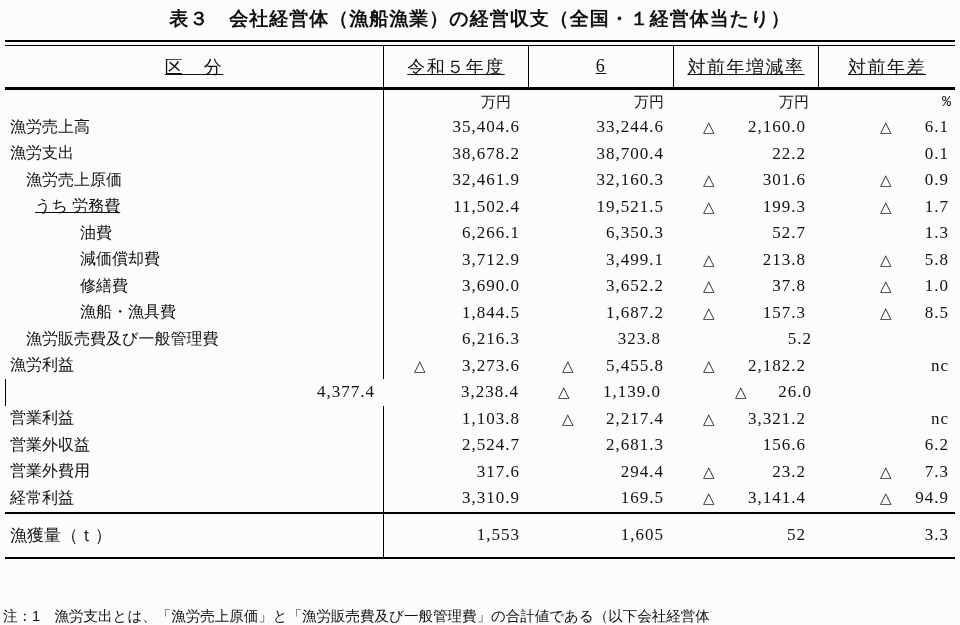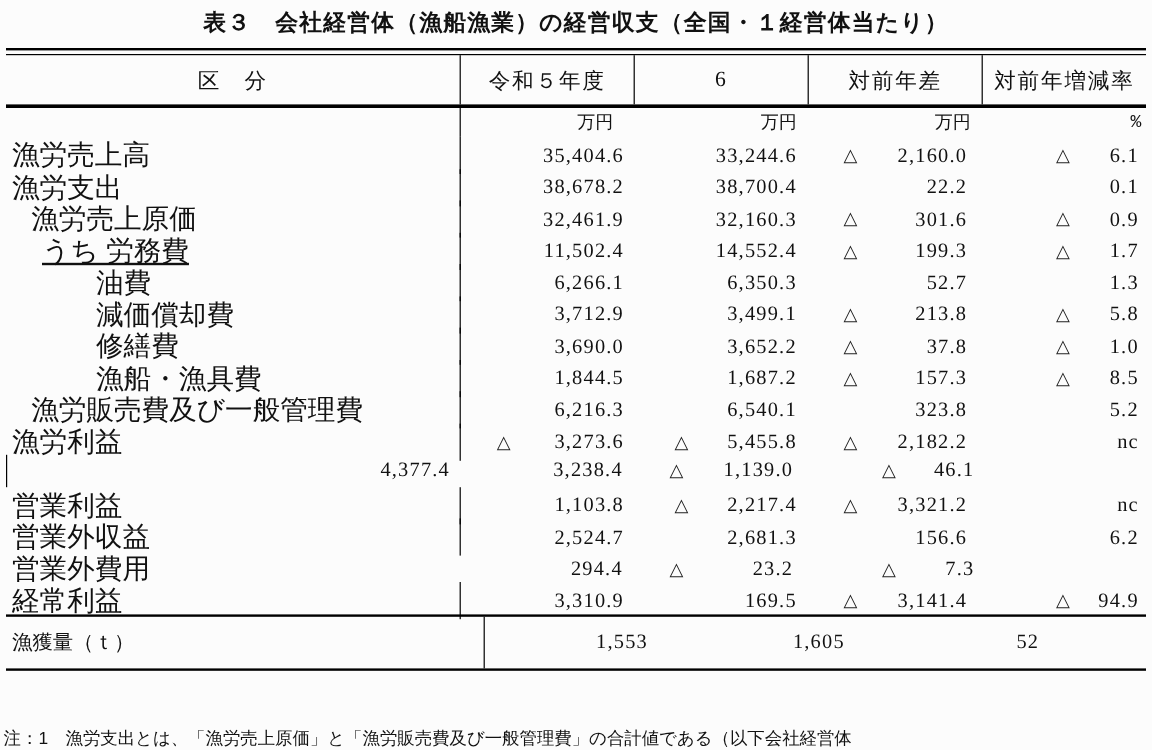--- a/index.html
+++ b/index.html
@@ -18,56 +18,56 @@
     font-weight:bold;
     letter-spacing:1px;
     white-space:pre;
   }
   .tbl{margin:8px 0 0 5px;width:950px;}
   .dbl-line{height:3px;border-top:2px solid #000;border-bottom:1.5px solid #000;}
   .grid{display:grid;grid-template-columns:378px 145px 145px 145px 137px;}
   .hdr-row{height:41px;border-bottom:3px solid #000;}
   .hc{
     display:flex;align-items:center;justify-content:center;
-    font-size:18px;letter-spacing:1.5px;white-space:pre;
+    font-size:18px;letter-spacing:1.5px;white-space:pre;text-decoration:underline;
   }
   .hc + .hc{border-left:1.5px solid #000;}
   .hc.serif{font-family:"Liberation Serif","DejaVu Serif",serif;}
   .units-row{height:24px;}
   .uc{
     font-family:Liberation Mono, monospace;
     font-size:15px;text-align:right;
     display:flex;align-items:center;justify-content:flex-end;
   }
   .units-row .uc:nth-child(2){border-left:1.5px solid #000;padding-right:17px;}
   .units-row .uc:nth-child(3){padding-right:9px;}
   .units-row .uc:nth-child(4){padding-right:9px;}
   .units-row .uc:nth-child(5){padding-right:4px;}
   .row{height:26.5px;}
   .lc{
     display:flex;align-items:center;
-    font-size:23px;white-space:pre;
+    font-size:16px;white-space:pre;
   }
   .ind0{padding-left:5px;}
   .ind1{padding-left:21px;}
   .ind2{padding-left:30px;text-decoration:underline;}
   .ind3{padding-left:75px;}
   .vc{
     display:flex;align-items:center;
     font-family:"Liberation Serif","DejaVu Serif",serif;
     font-size:17px;letter-spacing:1px;
   }
   .vc0{border-left:1.5px solid #000;padding:0 8px 0 30px;}
   .vc1{padding:0 9px 0 34px;}
   .vc2{padding:0 12px 0 30px;}
   .vc3{padding:0 6px 0 62px;}
   .tri{width:22px;font-size:15px;letter-spacing:0;color:#222;}
   .num{flex:1;text-align:right;}
   .sep-line{height:2px;background:#000;}
-  .foot-row{height:43px;border-bottom:2.5px solid #000;gap:20px;}
+  .foot-row{height:43px;border-bottom:2.5px solid #000;}
   .foot-row .lc{font-size:17px;}
   .notes{
     margin:5px 0 0 3px;
     font-size:14.5px;
     line-height:21px;
     white-space:pre;
   }
 </style>
 </head>
 <body>
@@ -77,22 +77,22 @@
   <div class="title">表３　会社経営体（漁船漁業）の経営収支（全国・１経営体当たり）</div>
 
   <div class="tbl">
 
     <div class="dbl-line"></div>
 
     <div class="grid hdr-row">
       <div class="hc">区　分</div>
       <div class="hc">令和５年度</div>
       <div class="hc serif">6</div>
+      <div class="hc">対前年増減率</div>
       <div class="hc">対前年差</div>
-      <div class="hc">対前年増減率</div>
     </div>
 
     <div class="grid units-row">
       <div class="uc"></div>
       <div class="uc">万円</div>
       <div class="uc">万円</div>
       <div class="uc">万円</div>
       <div class="uc">%</div>
     </div>
 
@@ -155,21 +155,21 @@
           </div>
         </div>
         <div class="grid row">
           <div class="lc ind2">うち 労務費</div>
           <div class="vc vc0">
             <span class="tri"></span>
             <span class="num">11,502.4</span>
           </div>
           <div class="vc vc1">
             <span class="tri"></span>
-            <span class="num">14,552.4</span>
+            <span class="num">19,521.5</span>
           </div>
           <div class="vc vc2">
             <span class="tri">△</span>
             <span class="num">199.3</span>
           </div>
           <div class="vc vc3">
             <span class="tri">△</span>
             <span class="num">1.7</span>
           </div>
         </div>
@@ -248,24 +248,20 @@
             <span class="tri">△</span>
             <span class="num">8.5</span>
           </div>
         </div>
         <div class="grid row">
           <div class="lc ind1">漁労販売費及び一般管理費</div>
           <div class="vc vc0">
             <span class="tri"></span>
             <span class="num">6,216.3</span>
           </div>
-          <div class="vc vc1">
-            <span class="tri"></span>
-            <span class="num">6,540.1</span>
-          </div>
           <div class="vc vc2">
             <span class="tri"></span>
             <span class="num">323.8</span>
           </div>
           <div class="vc vc3">
             <span class="tri"></span>
             <span class="num">5.2</span>
           </div>
         </div>
         <div class="grid row">
@@ -295,21 +291,21 @@
           <div class="vc vc1">
             <span class="tri"></span>
             <span class="num">3,238.4</span>
           </div>
           <div class="vc vc2">
             <span class="tri">△</span>
             <span class="num">1,139.0</span>
           </div>
           <div class="vc vc3">
             <span class="tri">△</span>
-            <span class="num">46.1</span>
+            <span class="num">26.0</span>
           </div>
         </div>
         <div class="grid row">
           <div class="lc ind0">営業利益</div>
           <div class="vc vc0">
             <span class="tri"></span>
             <span class="num">1,103.8</span>
           </div>
           <div class="vc vc1">
             <span class="tri">△</span>
@@ -338,20 +334,24 @@
             <span class="tri"></span>
             <span class="num">156.6</span>
           </div>
           <div class="vc vc3">
             <span class="tri"></span>
             <span class="num">6.2</span>
           </div>
         </div>
         <div class="grid row">
           <div class="lc ind0">営業外費用</div>
+          <div class="vc vc0">
+            <span class="tri"></span>
+            <span class="num">317.6</span>
+          </div>
           <div class="vc vc1">
             <span class="tri"></span>
             <span class="num">294.4</span>
           </div>
           <div class="vc vc2">
             <span class="tri">△</span>
             <span class="num">23.2</span>
           </div>
           <div class="vc vc3">
             <span class="tri">△</span>

